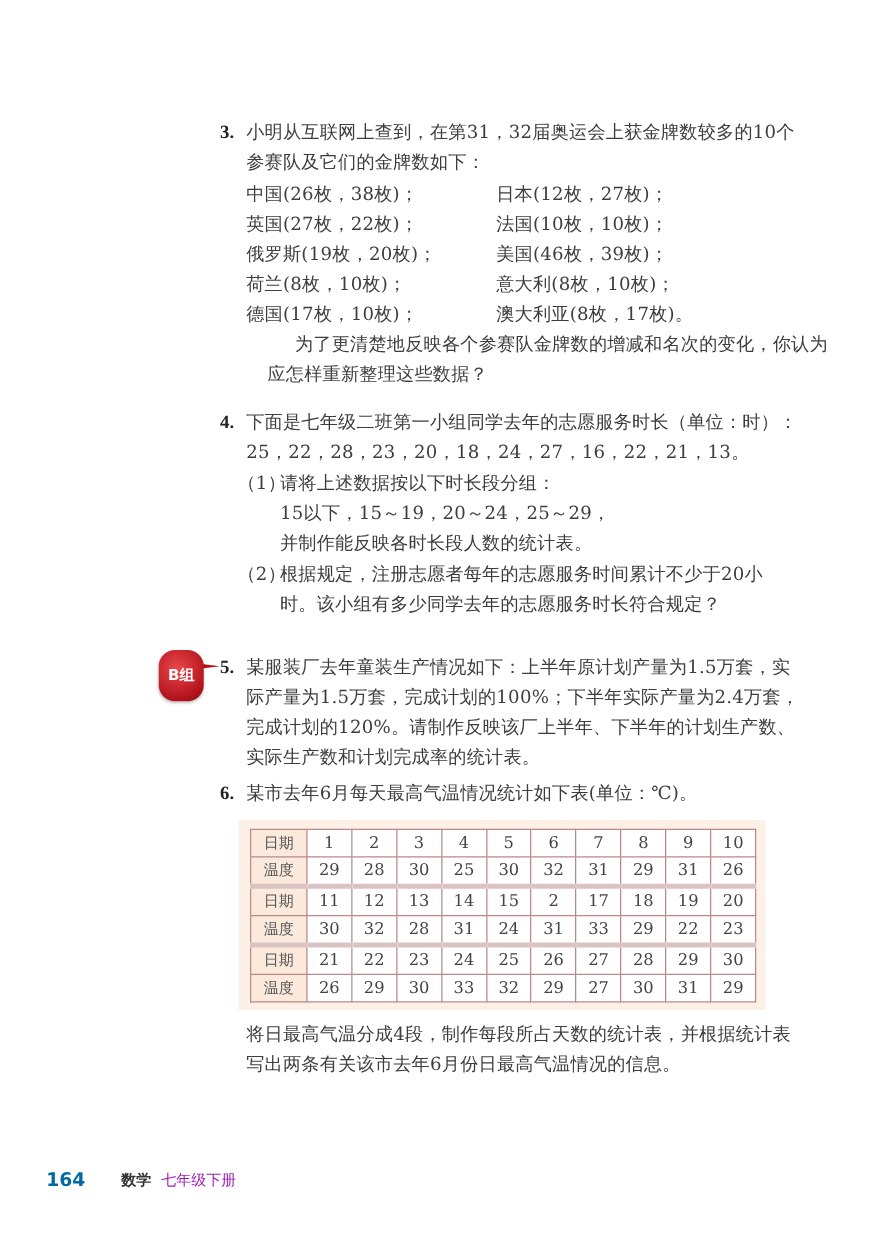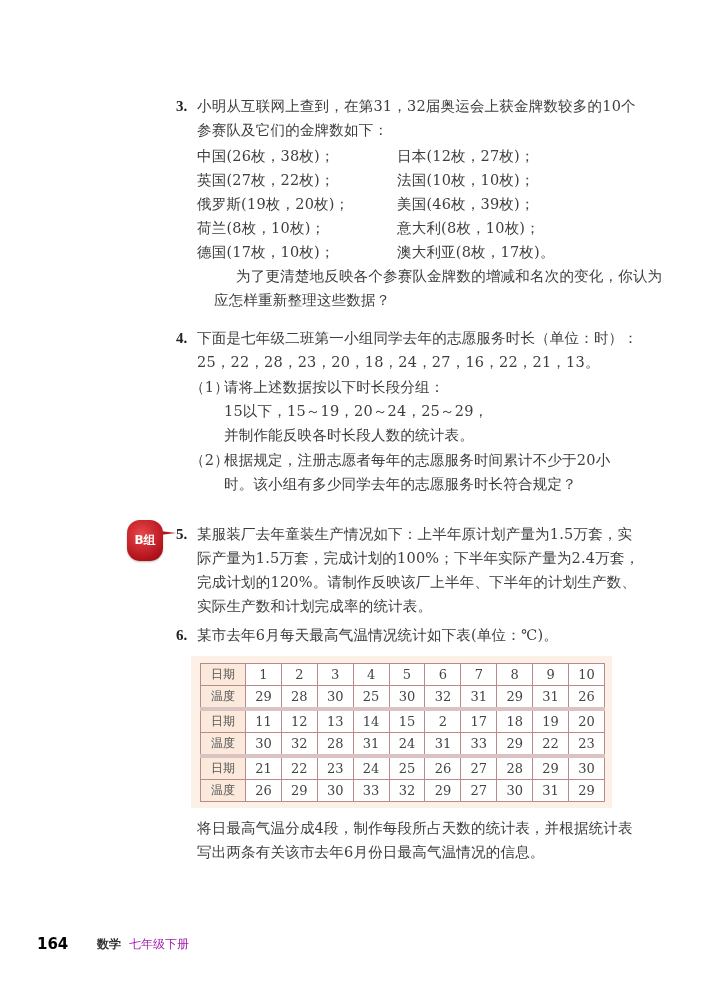--- a/index.html
+++ b/index.html
@@ -25,21 +25,21 @@
   }
   table.temps {
     position: absolute; left: 200px; top: 663px; width: 405px; border-collapse: collapse;
     font-size: 13px; font-family: "DejaVu Serif", serif; color: #444;
   }
   table.temps td {
     border: 1px solid #b88a8a; text-align: center; height: 21px; padding: 0; background: #fff;
   }
   table.temps td.hdr { background: #fbe9dc; width: 44px; font-size: 12px; color: #555; }
   table.temps tr.grp-start td { border-top: 4px solid #dcc3c3; }
-  .footer-num { position: absolute; left: 37px; top: 935px; font-family: "DejaVu Sans", sans-serif; font-weight: bold; font-size: 15px; color: #000000; }
+  .footer-num { position: absolute; left: 37px; top: 935px; font-family: "DejaVu Sans", sans-serif; font-weight: bold; font-size: 15px; color: #0369a1; }
   .footer-subj { position: absolute; left: 97px; top: 936px; font-family: "DejaVu Sans", sans-serif; font-weight: bold; font-size: 12px; color: #333; }
   .footer-book { position: absolute; left: 129px; top: 936px; font-family: "DejaVu Sans", sans-serif; font-size: 12px; color: #a21caf; }
 </style>
 </head>
 <body>
 
 <div class="qnum" style="left:176px; top:96px;">3.</div>
 <div class="line" style="left:197px; top:96px;">小明从互联网上查到，在第31，32届奥运会上获金牌数较多的10个</div>
 <div class="line" style="left:197px; top:120px;">参赛队及它们的金牌数如下：</div>
 

